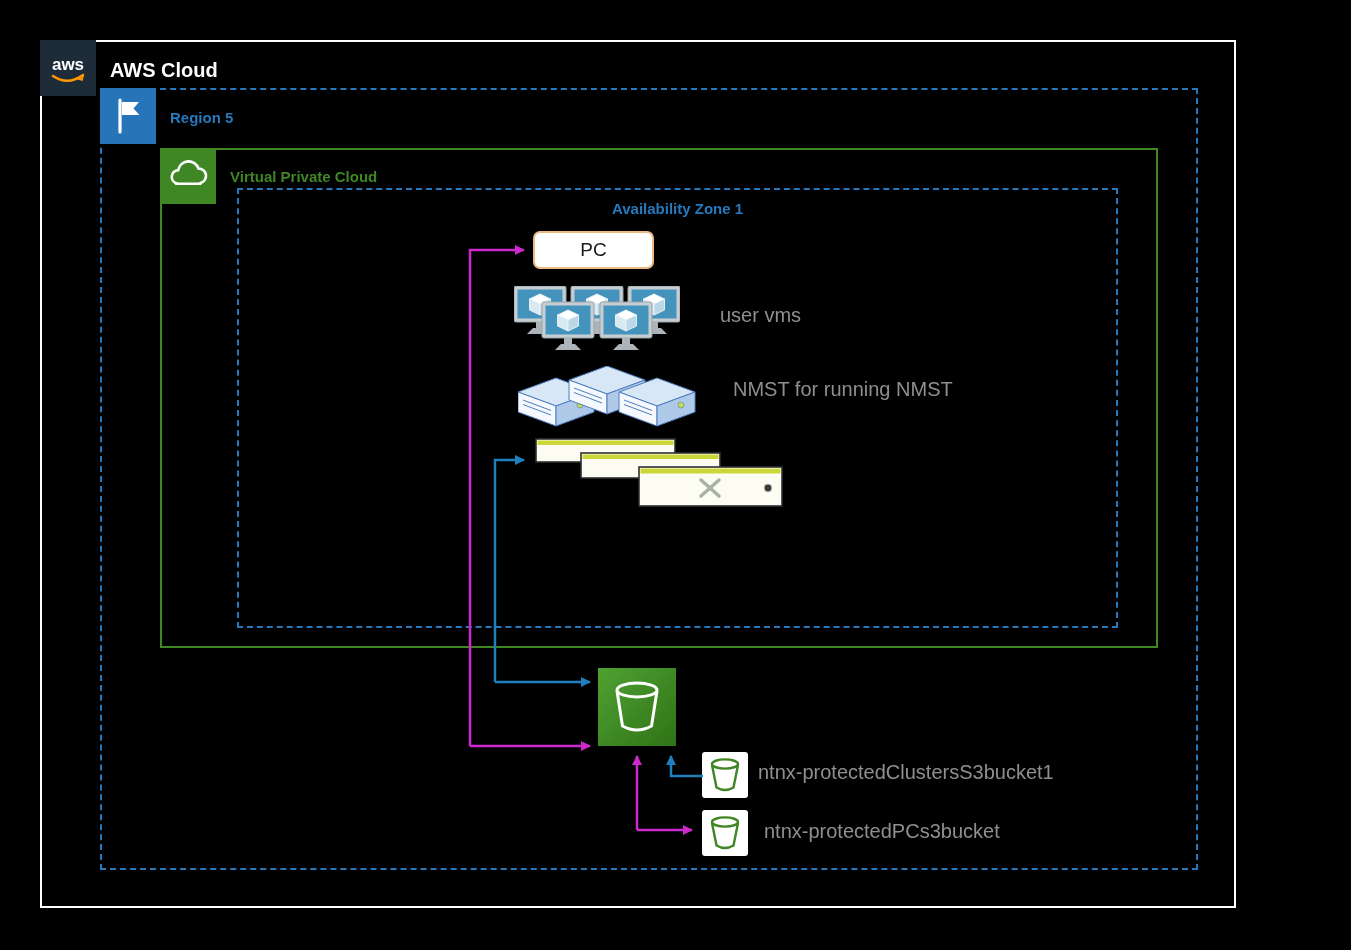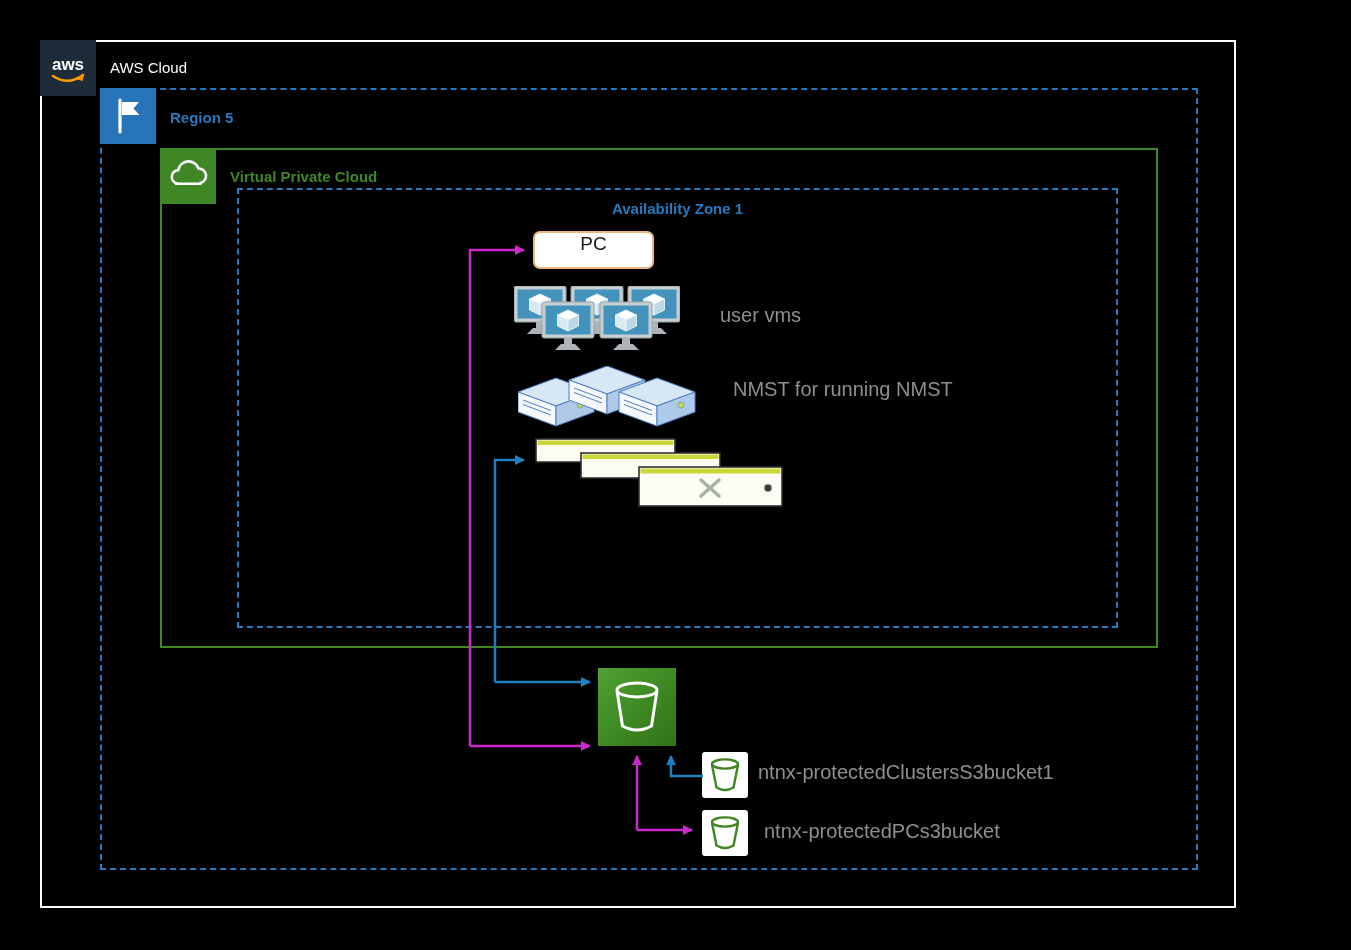--- a/index.html
+++ b/index.html
@@ -6,39 +6,39 @@
   html,body{background:#000}
   body{font-family:"Liberation Sans",sans-serif}
   #canvas{position:relative;width:1351px;height:950px;background:#000;overflow:hidden}
   .grp{position:absolute}
   .lbl{position:absolute;white-space:nowrap}
   .icon{position:absolute;display:flex;align-items:center;justify-content:flex-start}
 
   
   .aws-cloud{left:40px;top:40px;width:1196px;height:868px;border:2px solid #ffffff}
   .aws-logo{left:40px;top:40px;width:56px;height:56px;background:#1E2B38}
-  .aws-cloud-label{left:110px;top:59px;color:#ffffff;font-size:15px;font-weight:400}
+  .aws-cloud-label{left:110px;top:59px;color:#ffffff;font-size:20px;font-weight:700}
 
   
   .region{left:100px;top:88px;width:1098px;height:782px;border:2px dashed #2779BE}
   .region-icon{left:100px;top:88px;width:56px;height:56px;background:#2874B8}
   .region-label{left:170px;top:109px;color:#2779BE;font-size:15px;font-weight:700}
 
   
   .vpc{left:160px;top:148px;width:998px;height:500px;border:2px solid #3F8624}
   .vpc-icon{left:160px;top:148px;width:56px;height:56px;background:#3F8624}
   .vpc-label{left:230px;top:168px;color:#3F8624;font-size:15px;font-weight:700}
 
   
   .az{left:237px;top:188px;width:881px;height:440px;border:2px dashed #2779BE}
   .az-label{left:237px;top:200px;width:881px;text-align:center;color:#2779BE;font-size:15px;font-weight:700}
 
   
   .pc-node{position:absolute;left:533px;top:231px;width:121px;height:38px;background:#FFFFFF;
-           border:2px solid #EDB980;border-radius:7px;display:flex;align-items:flex-start;justify-content:center;
+           border:2px solid #EDB980;border-radius:7px;display:flex;align-items:center;justify-content:center;
            font-size:19px;color:#1a1a1a}
   .user-vms-icon{left:514px;top:286px}
   .user-vms-label{left:720px;top:304px}
   .smsp-icon{left:518px;top:366px}
   .smsp-label{left:733px;top:378px}
   .windows-icon{left:535px;top:438px}
   .s3-icon{left:598px;top:668px}
   .bucket1-icon{left:702px;top:752px}
   .bucket1-label{left:758px;top:761px}
   .bucket2-icon{left:702px;top:810px}

